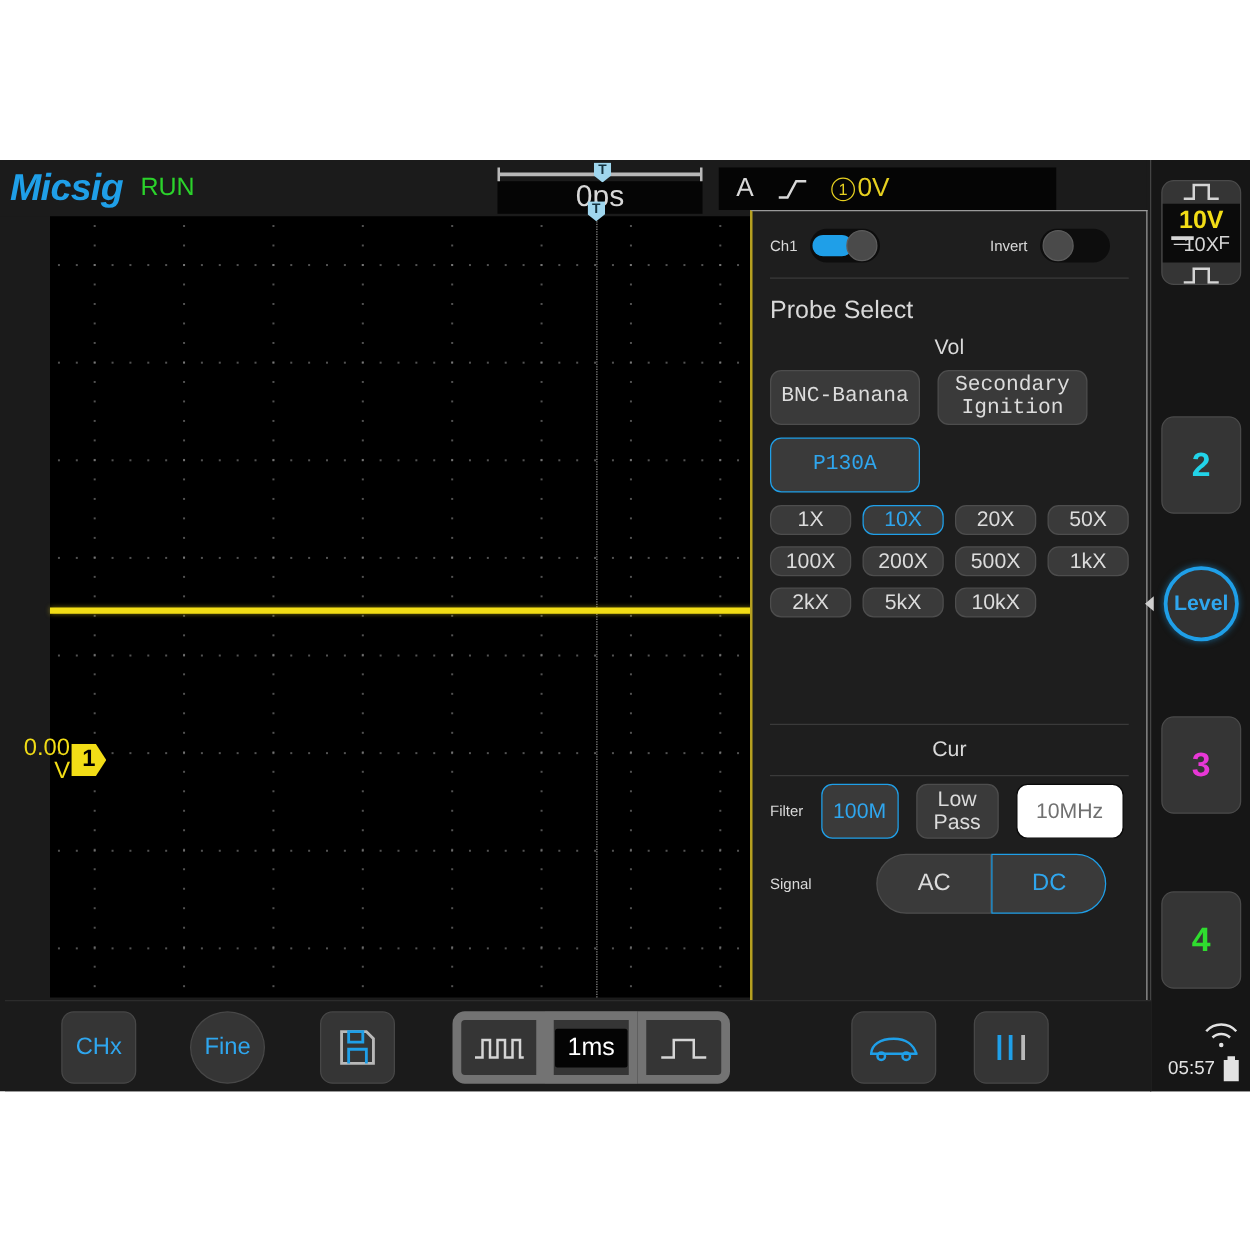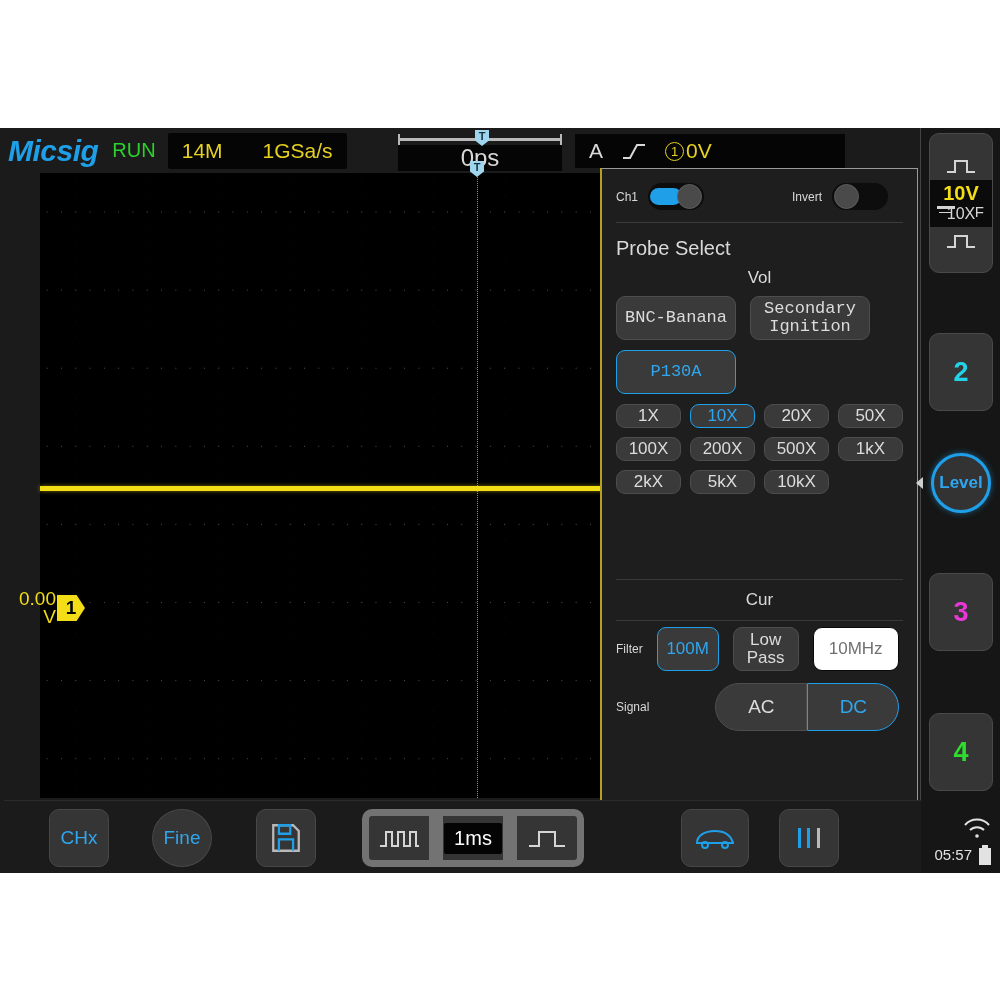--- a/index.html
+++ b/index.html
@@ -143,42 +143,42 @@
   .btn.dis { background: #ffffff; border-color: #090909; color: #707070; }
 
   .row2 { display: flex; gap: 14px; padding: 0 14px 10px 14px; }
   .row2 .btn { height: 44px; }
   .grid4 { display: grid; grid-template-columns: repeat(4, 1fr); gap: 9px; padding: 0 14px 9px 14px; }
   .grid4 .btn { height: 24px; }
   .probe-wide { width: 120px; height: 44px; font-family: Liberation Mono, monospace; }
 
   .filter-row { display: flex; align-items: center; gap: 14px; padding: 6px 14px 0 14px; }
   .filter-row .btn { height: 44px; }
-  .signal-row { display: flex; align-items: center; gap: 14px; padding: 12px 14px 0 14px; }
+  .signal-row { display: flex; align-items: center; padding: 12px 14px 0 14px; }
   .segmented { display: flex; height: 48px; }
   .segmented .seg {
     width: 92px; background: #3a3a3a; border: 1px solid #4d4d4d;
     color: #dcdcdc; font-size: 19px; display: flex; align-items: center;
     justify-content: center;
   }
   .segmented .seg:first-child { border-radius: 24px 0 0 24px; }
   .segmented .seg:last-child { border-radius: 0 24px 24px 0; }
   .segmented .seg.sel { border-color: #1f9fe8; color: #2fa6ee; }
 
   
   .rail {
     position: absolute; left: 920px; top: 0; width: 80px; height: 745px;
     background: #161616; border-left: 1px solid #444;
   }
   .rkey {
     position: absolute; left: 8px; width: 64px;
     background: #353535; border: 1px solid #4a4a4a; border-radius: 10px;
     display: flex; align-items: center; justify-content: center;
   }
-  .ch1key { top: 5px; height: 140px; flex-direction: column; padding: 0; overflow: hidden; }
+  .ch1key { top: 16px; height: 84px; flex-direction: column; padding: 0; overflow: hidden; }
   .ch1key .pulse { height: 28px; display: flex; align-items: center; justify-content: center; }
   .ch1key .info {
     width: 100%; background: #0b0b0b; padding: 2px 0 3px 0;
     text-align: center; position: relative;
   }
   .ch1key .info .v { color: #f2dd16; font-size: 20px; font-weight: bold; line-height: 22px; }
   .ch1key .info .cpl { position: absolute; left: 7px; top: 26px; width: 18px; }
   .ch1key .info .cpl i { display: block; background: #d5d5d5; }
   .ch1key .info .cpl i:first-child { height: 3px; }
   .ch1key .info .cpl i:last-child { height: 1px; margin-top: 3px; width: 13px; margin-left: 2px; }
@@ -235,24 +235,20 @@
   .statusright .clock { position: absolute; right: 22px; top: 28px; }
 </style>
 </head>
 <body>
 
 <div id="app">
 
   <div class="topbar">
     <div class="logo">Micsig</div>
     <div class="runstate">RUN</div>
-    <div class="memblock">
-      <span>14M</span>
-      <span>1GSa/s</span>
-    </div>
   </div>
 
   <div class="trigpos">
     <div class="bar">
       <div class="tmark">T</div>
     </div>
     <div class="ps">0ps</div>
   </div>
 
   <div class="trigbox">

